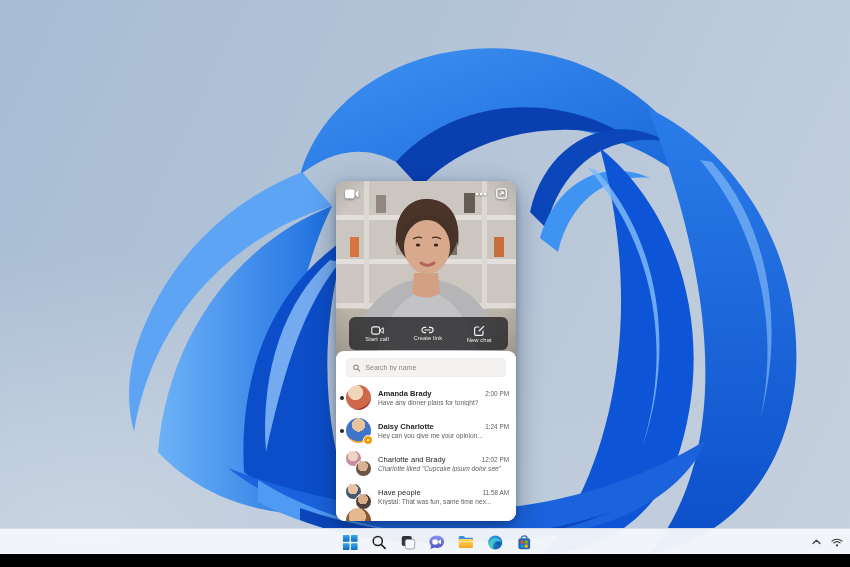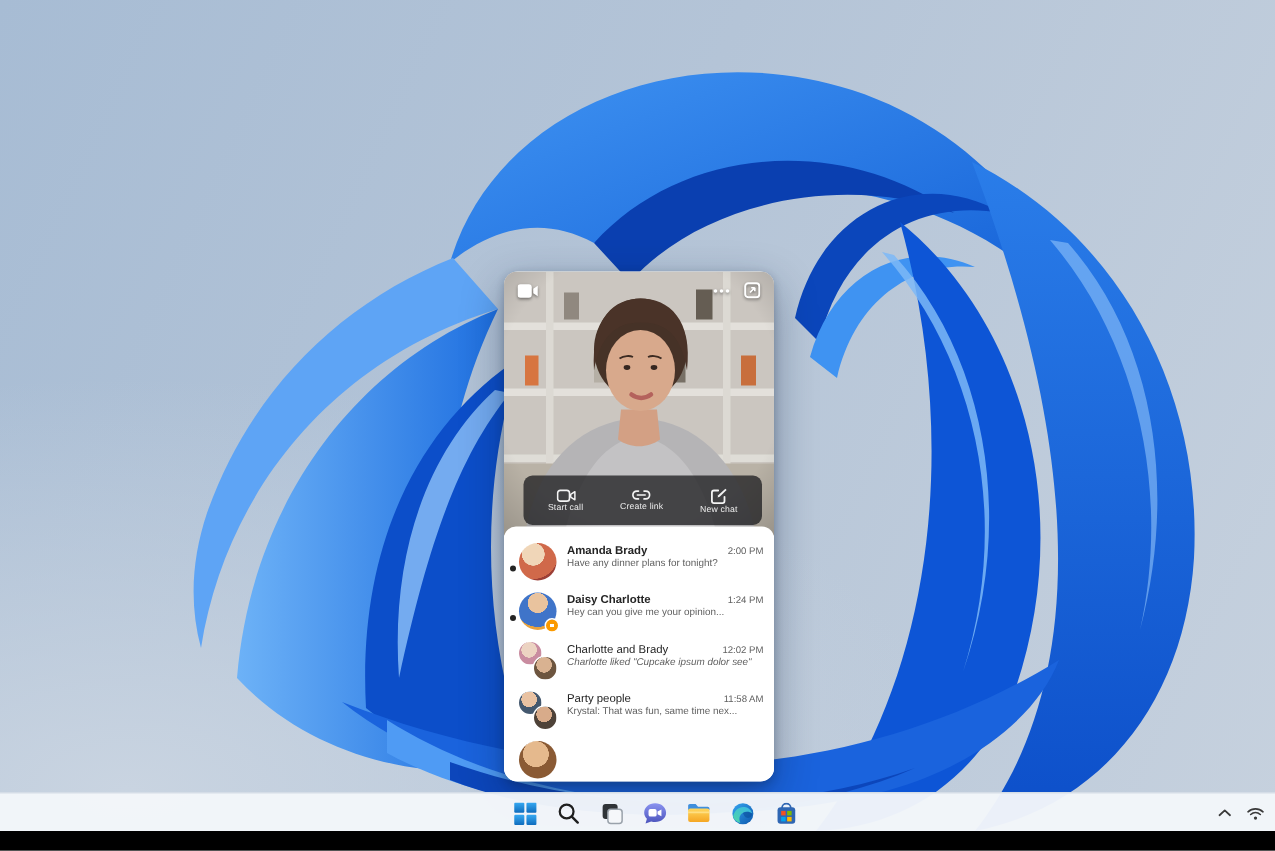--- a/index.html
+++ b/index.html
@@ -32,21 +32,21 @@
 
   #list { position:relative; flex:1; background:#fff; border-radius:8px 8px 0 0; margin-top:-6px; padding-top:7px; }
 
   #searchbox { margin:0 10px; height:19px; background:#f3f2f1; border:1px solid #ececec; border-radius:4px;
     display:flex; align-items:center; padding:0 6px; gap:5px; }
   #searchbox input { border:none; outline:none; background:transparent; width:100%; font-size:7px; color:#484644;
     font-family:"Liberation Sans", sans-serif; }
   #searchbox input::placeholder { color:#8a8886; }
 
   #rows { margin-top:4px; }
-  .row { position:relative; height:33px; display:flex; align-items:flex-start; padding:0 7px 0 0; cursor:pointer; }
+  .row { position:relative; height:33px; display:flex; align-items:center; padding:0 7px 0 0; cursor:pointer; }
   .dot { position:absolute; left:4px; top:50%; width:4px; height:4px; margin-top:-2px; border-radius:50%; background:#242424; display:none; }
   .row.unread .dot { display:block; }
   .avatar { position:relative; flex:0 0 auto; width:25px; height:25px; margin-left:10px; border-radius:50%; }
   .av-single { border-radius:50%; width:100%; height:100%; }
   .a1 { background:radial-gradient(circle at 38% 30%, #f0d6b8 0 32%, #d0694a 33% 70%, #9c3f36 71%); }
   .a2 { background:radial-gradient(circle at 50% 28%, #e9c39e 0 30%, #3f74c9 31% 72%, #e8a23c 73%); }
   .badge { position:absolute; right:-2px; bottom:-2px; width:10px; height:10px; border-radius:50%;
     background:radial-gradient(circle at 50% 50%, #fff 0 22%, #fb9a00 23%); border:1.5px solid #fff; }
   .av-group { position:relative; width:100%; height:100%; }
   .av-group .c { position:absolute; width:17px; height:17px; border-radius:50%; border:1.5px solid #fff; }
@@ -208,20 +208,27 @@
           <svg width="11" height="11" viewBox="0 0 11 11">
               <path d="M9 6.2 V9 C9 9.8 8.4 10.4 7.6 10.4 H2 C1.2 10.4 0.6 9.8 0.6 9 V3.4 C0.6 2.6 1.2 2 2 2 H4.8" fill="none" stroke="#f4f4f4" stroke-width="1.2" stroke-linecap="round"></path>
               <path d="M9.6 0.8 L10.4 1.6 L5.8 6.2 L4.4 6.6 L4.8 5.2 Z" fill="#f4f4f4"></path>
             </svg>
           <span class="lbl">New chat</span>
         </button>
       </div>
     </div>
 
     <div id="list">
+      <div id="searchbox">
+        <svg width="8" height="8" viewBox="0 0 8 8">
+            <circle cx="3.2" cy="3.2" r="2.5" fill="none" stroke="#8a8886" stroke-width="1.1"></circle>
+            <path d="M5.2 5.2 L7.4 7.4" stroke="#8a8886" stroke-width="1.1" stroke-linecap="round"></path>
+          </svg>
+        <input type="text" placeholder="Search by name" style="">
+      </div>
 
       <div id="rows">
 
         <div class="row unread">
           <span class="dot"></span>
           <div class="avatar">
               <div class="av-single a1"></div>
             </div>
           <div class="rowtext">
             <div class="nameline">
@@ -267,21 +274,21 @@
         <div class="row">
 
           <div class="avatar">
             <div class="av-group">
                 <span class="c tl g4a"></span>
                 <span class="c br g4b"></span>
               </div>
           </div>
           <div class="rowtext">
             <div class="nameline">
-              <span class="name">Party people</span>
+              <span class="name">Have people</span>
               <span class="time">11:58 AM</span>
             </div>
             <span class="preview">Krystal: That was fun, same time nex...</span>
           </div>
         </div>
 
         <div class="row partial">
           <div class="avatar">
               <div class="av-single g5"></div>
             </div>

